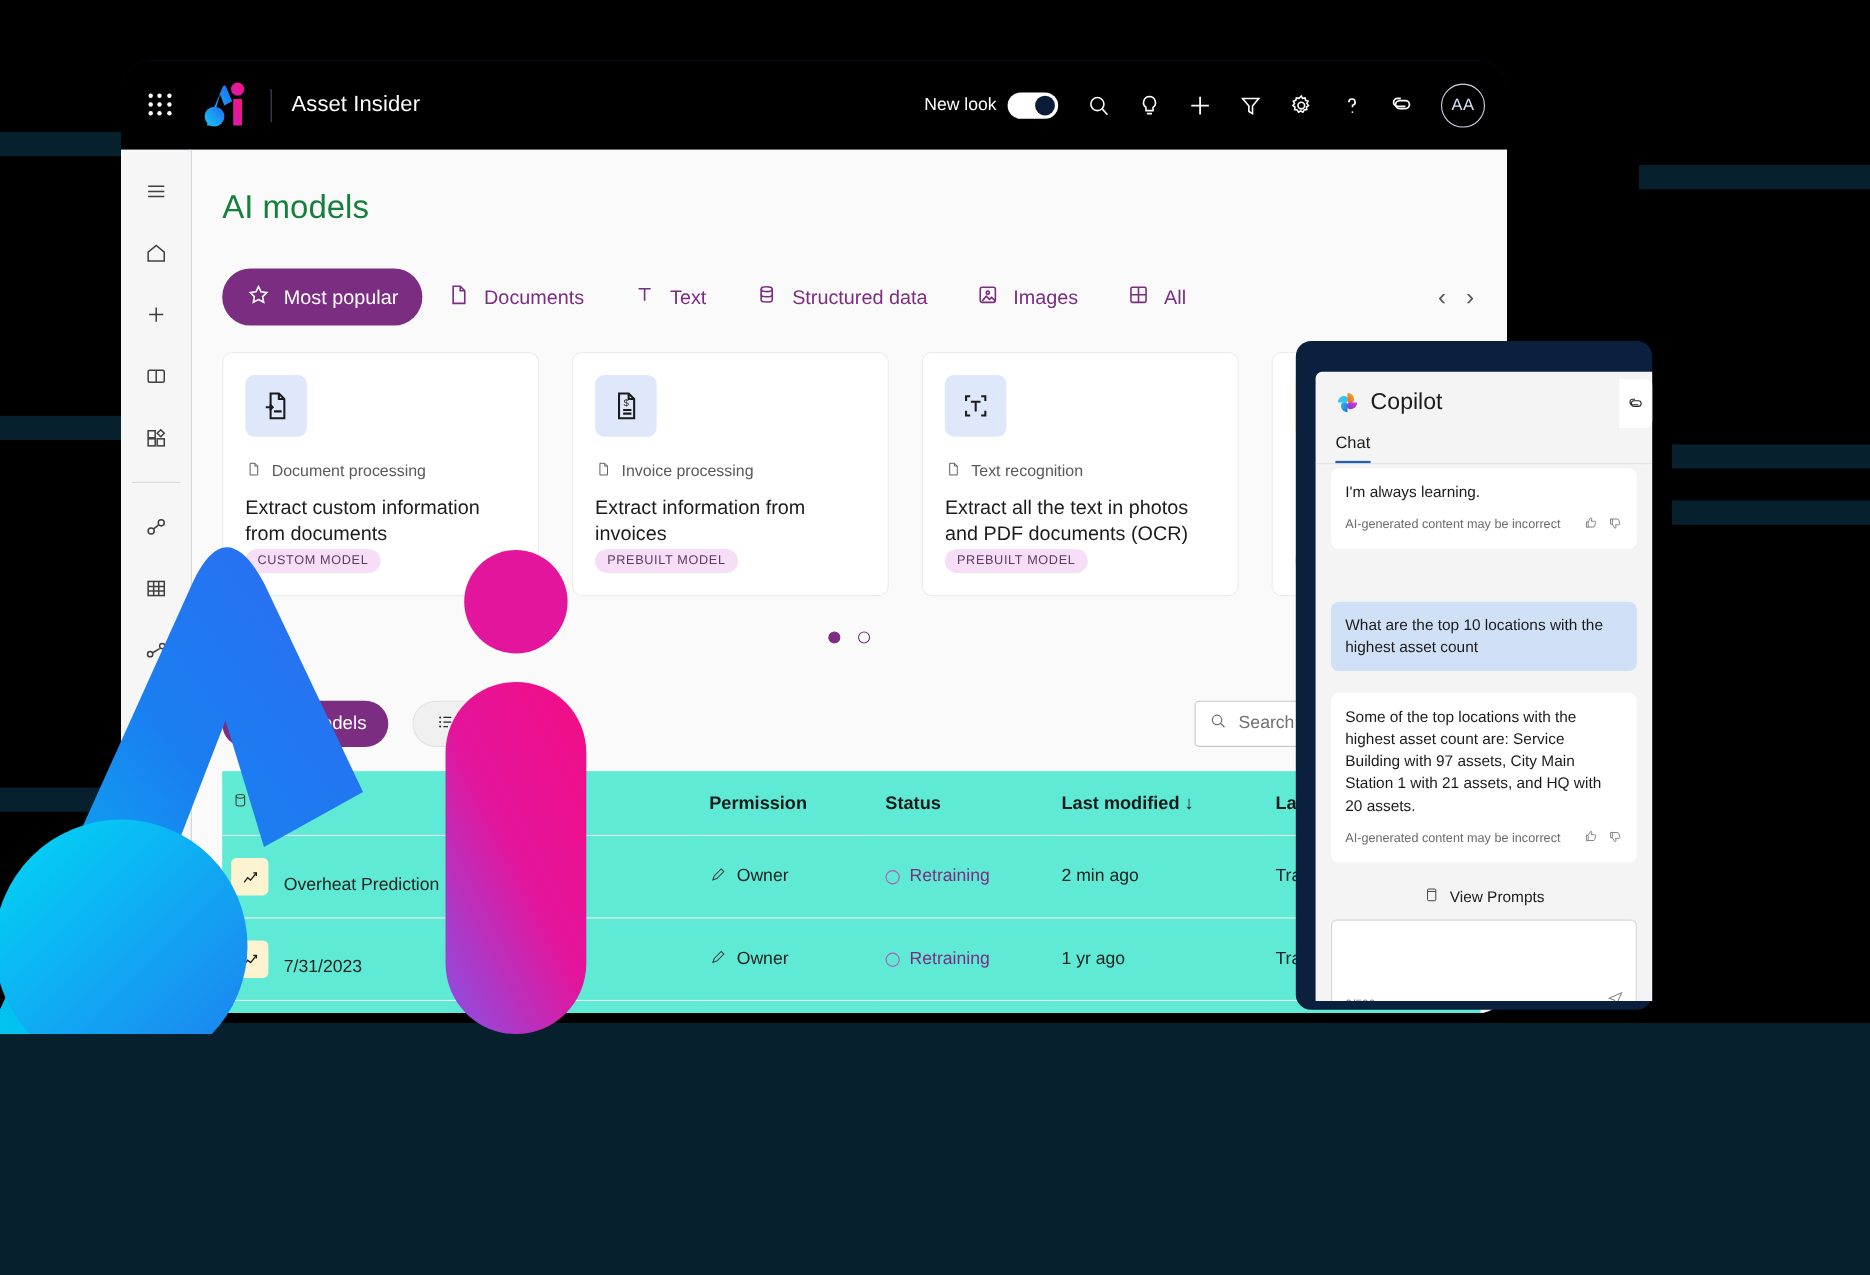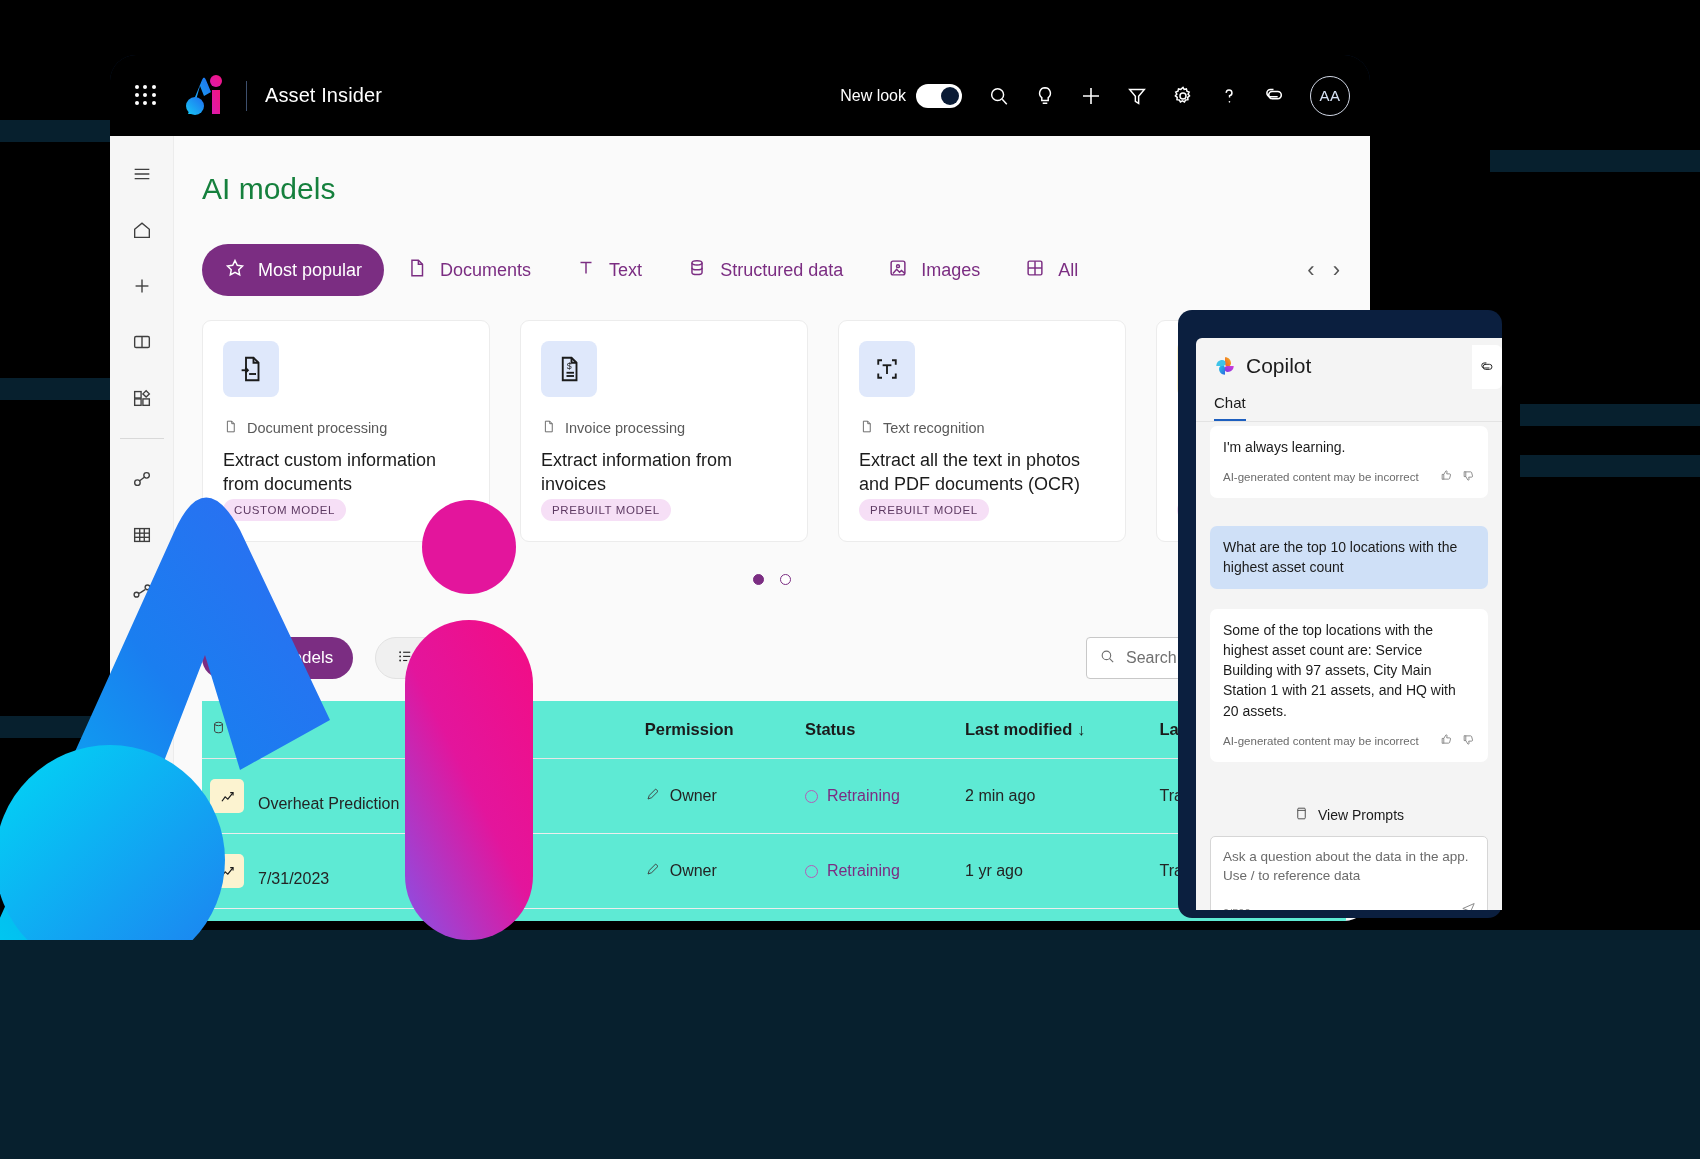--- a/index.html
+++ b/index.html
@@ -686,21 +686,21 @@
                   <path d="M7 10l4-6.5c1.4-.3 2.2.5 2 1.9L12.4 9h5.3c1.2 0 2 1 1.7 2.2l-1.6 6c-.2.9-1 1.5-1.9 1.5H7"></path>
                 </svg></span>
             <span><svg width="13" height="13" viewBox="0 0 24 24">
                   <path d="M7 14V5H4v9z"></path>
                   <path d="M7 14l4 6.5c1.4.3 2.2-.5 2-1.9L12.4 15h5.3c1.2 0 2-1 1.7-2.2l-1.6-6c-.2-.9-1-1.5-1.9-1.5H7"></path>
                 </svg></span>
           </span>
         </div>
       </div>
 
-      <div class="bubble user" style="margin-top:28px;">
+      <div class="bubble user" style="margin-top:48px;">
         <span>What are the top 10 locations with the highest asset count</span>
       </div>
 
       <div class="bubble bot" style="margin-top:20px;">
         <div>Some of the top locations with the highest asset count are: Service Building with 97 assets, City Main Station 1 with 21 assets, and HQ with 20 assets.</div>
         <div class="disclaimer">
           <span>AI-generated content may be incorrect</span>
           <span class="thumbs">
             <span><svg width="13" height="13" viewBox="0 0 24 24">
                   <path d="M7 10v9H4v-9z"></path>
@@ -719,21 +719,20 @@
       <span>
         <svg width="15" height="15" viewBox="0 0 24 24">
             <rect x="6" y="3.5" width="12" height="17" rx="1.6"></rect>
             <line x1="6" y1="7" x2="18" y2="7"></line>
           </svg>
       </span>
       <span>View Prompts</span>
     </div>
 
     <div class="cp-input">
-      <div class="cp-ph">Ask a question about the data in the app. Use / to reference data</div>
       <div class="cp-count">0/500</div>
       <div class="cp-send">
         <svg width="17" height="17" viewBox="0 0 24 24">
             <path d="M4 12l16-7-7 16-2-6.5z"></path>
           </svg>
       </div>
     </div>
   </div>
 
   <div class="cp-sidetab">

